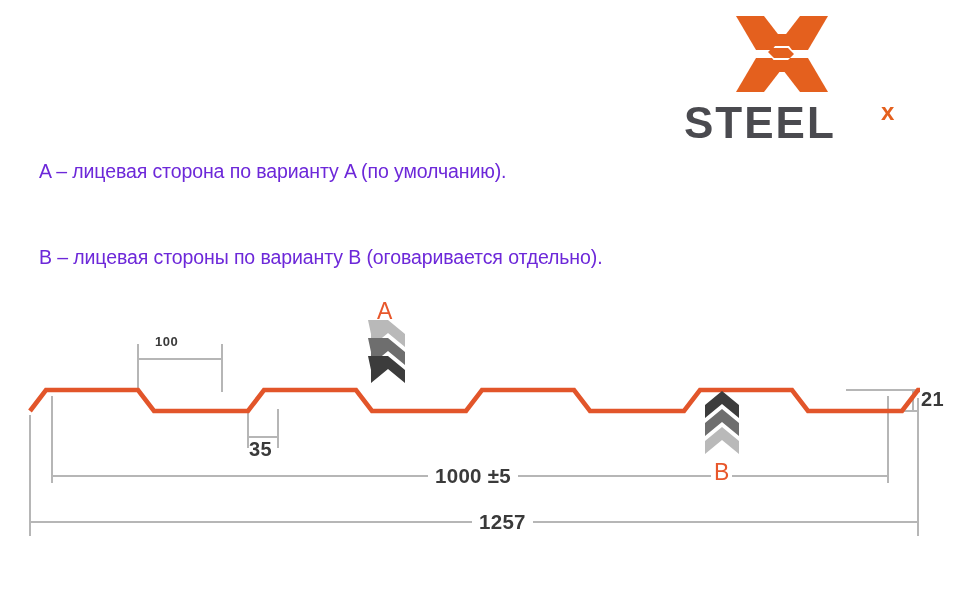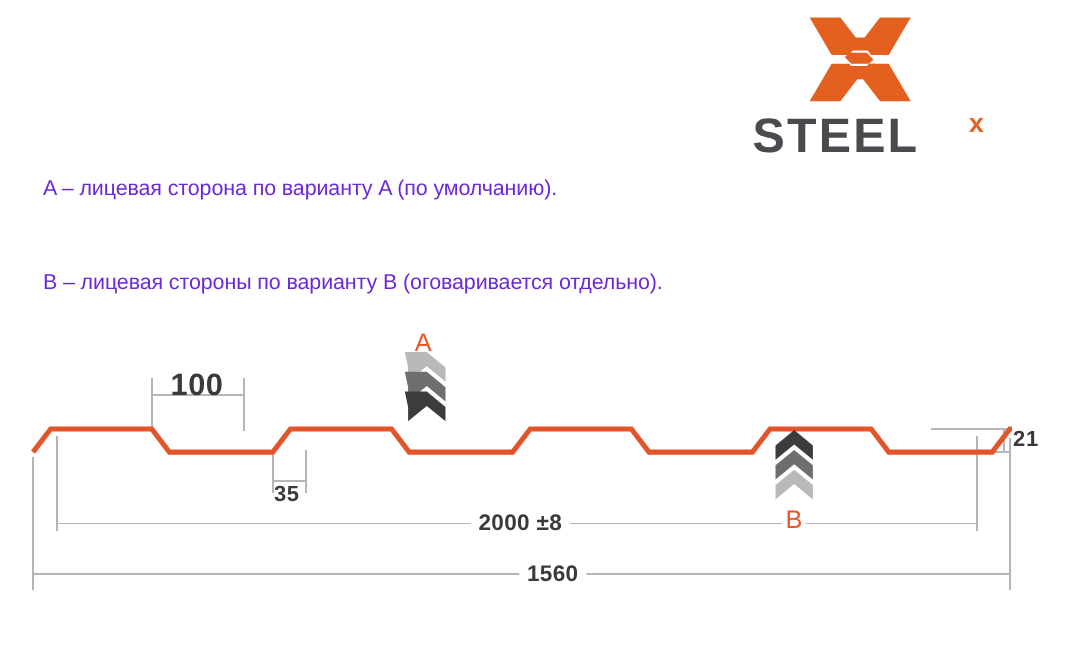--- a/index.html
+++ b/index.html
@@ -64,21 +64,21 @@
   
   .dim-text {
     position: absolute;
     color: #3a3a3a;
     font-weight: bold;
     font-family: "Liberation Sans", sans-serif;
     white-space: nowrap;
   }
   #dim-100-label {
     left: 155px; top: 334px;
-    font-size: 28px;
+    font-size: 13px;
     letter-spacing: 0.5px;
   }
   #dim-35-label {
     left: 249px; top: 438px;
     font-size: 20px;
     letter-spacing: 0.5px;
     text-align: center;
   }
   #dim-21-label {
     left: 921px; top: 388px;
@@ -173,17 +173,17 @@
     <path d="M705 418 L722 404 L739 418 L739 405 L722 391 L705 405 Z" fill="#3C3C3C"></path>
     <path d="M705 436 L722 422 L739 436 L739 423 L722 409 L705 423 Z" fill="#6E6E6E"></path>
     <path d="M705 454 L722 440 L739 454 L739 441 L722 427 L705 441 Z" fill="#B9B9B9"></path>
   </g>
 
 </svg>
 
 <div class="dim-text" id="dim-100-label">100</div>
 <div class="dim-text" id="dim-35-label">35</div>
 <div class="dim-text" id="dim-21-label">21</div>
-<div class="dim-text" id="dim-1000-label">2000 ±8</div>
-<div class="dim-text" id="dim-1051-label">1560</div>
+<div class="dim-text" id="dim-1000-label">1000 ±5</div>
+<div class="dim-text" id="dim-1051-label">1257</div>
 
 <div class="marker-letter" id="marker-a-letter">A</div>
 <div class="marker-letter" id="marker-b-letter">B</div>
 
 </body></html>

